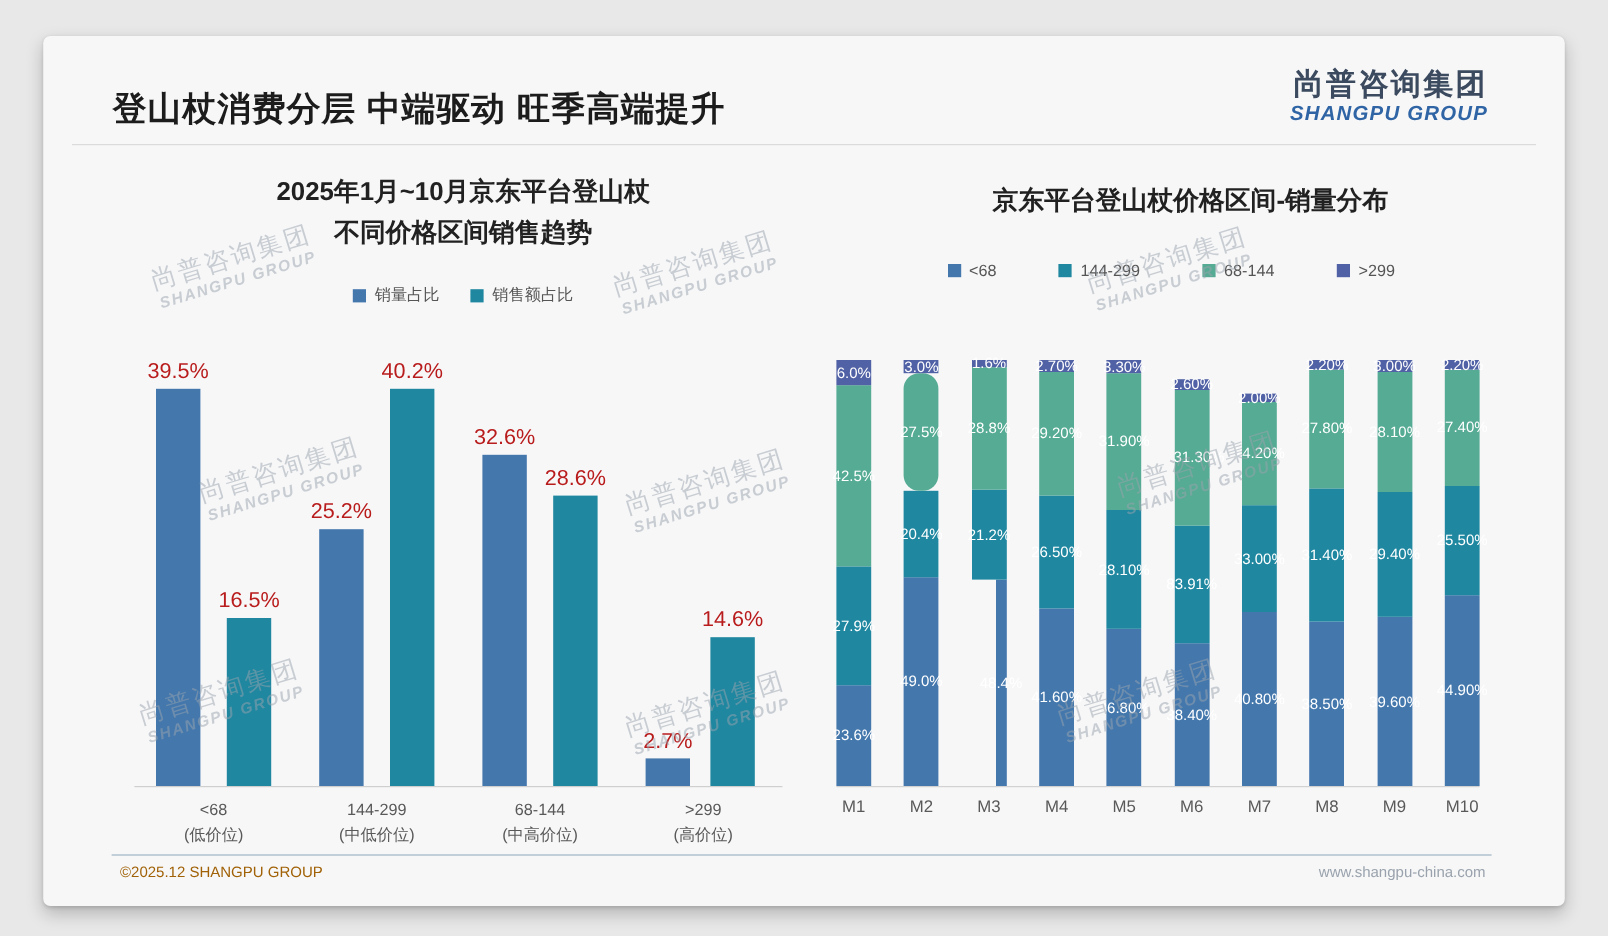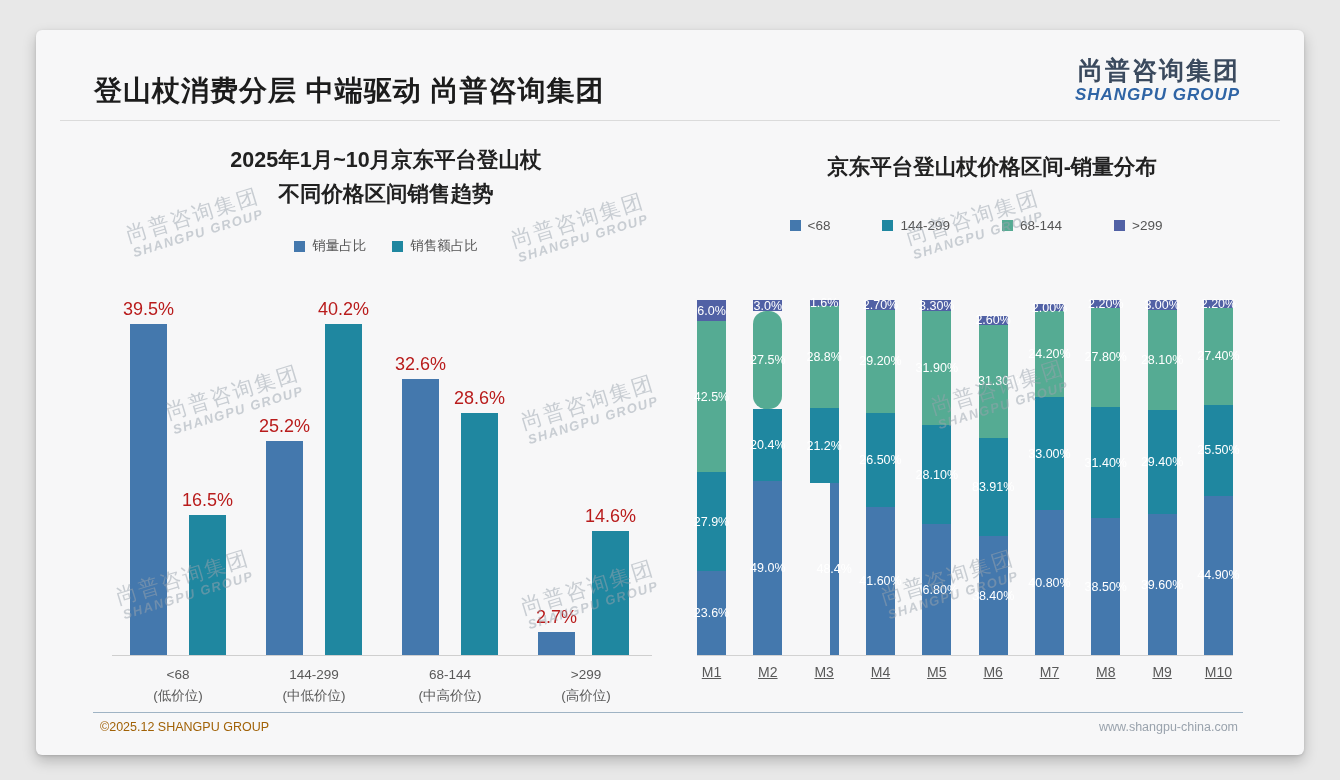--- a/index.html
+++ b/index.html
@@ -62,21 +62,21 @@
     position:absolute;left:661px;top:270px;width:536px;height:355px;
     border-bottom:1px solid #d2d2d2;
     display:flex;justify-content:space-between;z-index:2;
   }
   .sc-col{position:relative;width:29px;height:100%;}
   .sc-stack{display:flex;flex-direction:column-reverse;height:100%;}
   .sc-seg{position:relative;display:flex;align-items:center;justify-content:center;flex:none;}
   .sc-lab{font-size:12.5px;color:#ffffff;white-space:nowrap;}
   .sc-xlab{
     position:absolute;top:calc(100% + 9px);left:-14px;right:-14px;text-align:center;
-    font-size:14px;color:#595959;text-decoration:underline;
+    font-size:14px;color:#595959;
   }
 
   
   .foot-divider{position:absolute;left:57px;top:682px;width:1150px;height:1px;background:#9fb3c4;z-index:3;}
   .foot-left{position:absolute;left:64px;top:690px;font-size:12.5px;color:#a16207;z-index:3;}
   .foot-right{position:absolute;right:66px;top:690px;font-size:12.5px;color:#9aa3ad;z-index:3;}
 
   
   .wm{
     position:absolute;width:176px;text-align:center;z-index:5;
@@ -84,21 +84,21 @@
     pointer-events:none;line-height:1.15;
   }
   .wm-cn{font-size:21px;letter-spacing:2px;}
   .wm-en{font-size:13px;font-weight:bold;font-style:italic;letter-spacing:1.5px;}
 </style>
 </head>
 <body>
 
 <div class="slide" id="slide">
 
-  <div class="main-title">登山杖消费分层 中端驱动 尚普咨询集团</div>
+  <div class="main-title">登山杖消费分层 中端驱动 旺季高端提升</div>
   <div class="head-divider"></div>
 
   <div class="logo">
     <div class="logo-cn">尚普咨询集团</div>
     <div class="logo-en">SHANGPU GROUP</div>
   </div>
 
   <div class="lc-title">
     <div>2025年1月~10月京东平台登山杖</div>
     <div>不同价格区间销售趋势</div>
@@ -304,21 +304,21 @@
             <div class="sc-lab">2.60%</div>
           </div>
         </div>
         <div class="sc-xlab">M6</div>
       </div>
       <div class="sc-col">
         <div class="sc-stack">
           <div class="sc-seg" style="height: 144.8px; background: rgb(68, 120, 173);">
             <div class="sc-lab">40.80%</div>
           </div>
-          <div class="sc-seg" style="height: 113px; background: rgb(31, 135, 160);">
+          <div class="sc-seg" style="height: 89px; background: rgb(31, 135, 160);">
             <div class="sc-lab">33.00%</div>
           </div>
           <div class="sc-seg" style="height: 85.9px; background: rgb(85, 171, 147);">
             <div class="sc-lab">24.20%</div>
           </div>
           <div class="sc-seg" style="height: 7.1px; background: rgb(81, 97, 165);">
             <div class="sc-lab">2.00%</div>
           </div>
         </div>
         <div class="sc-xlab">M7</div>

